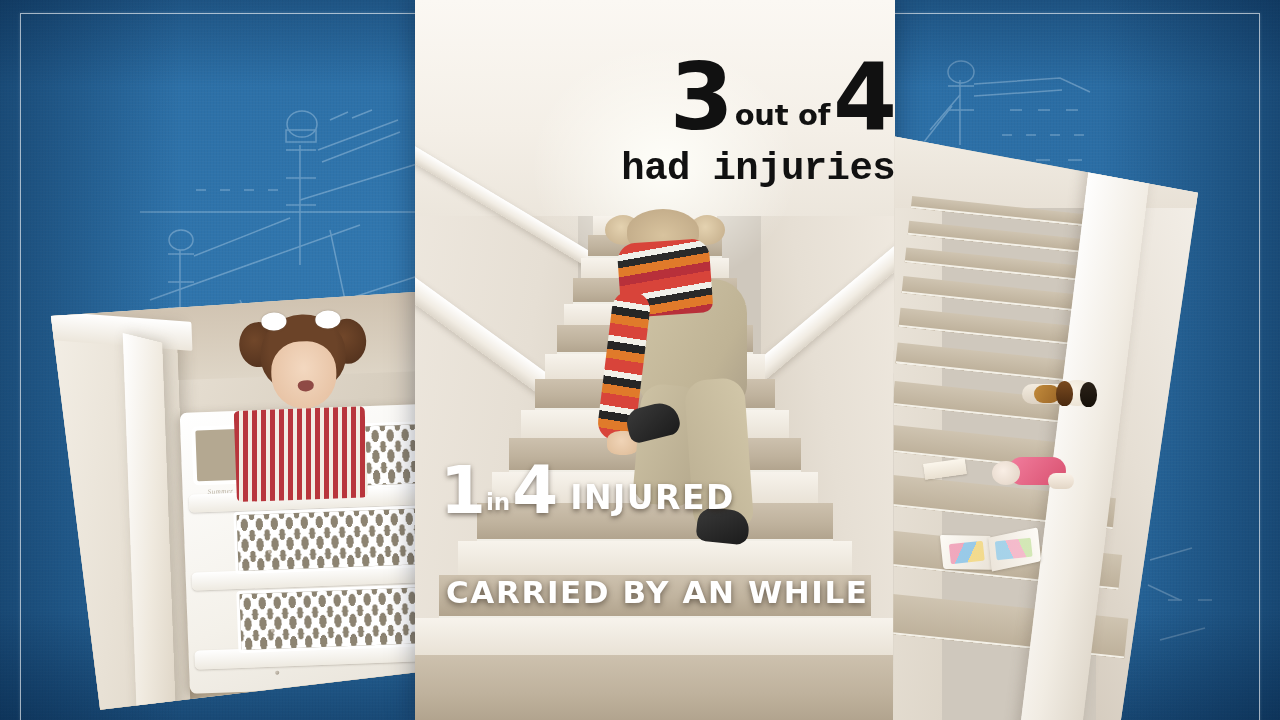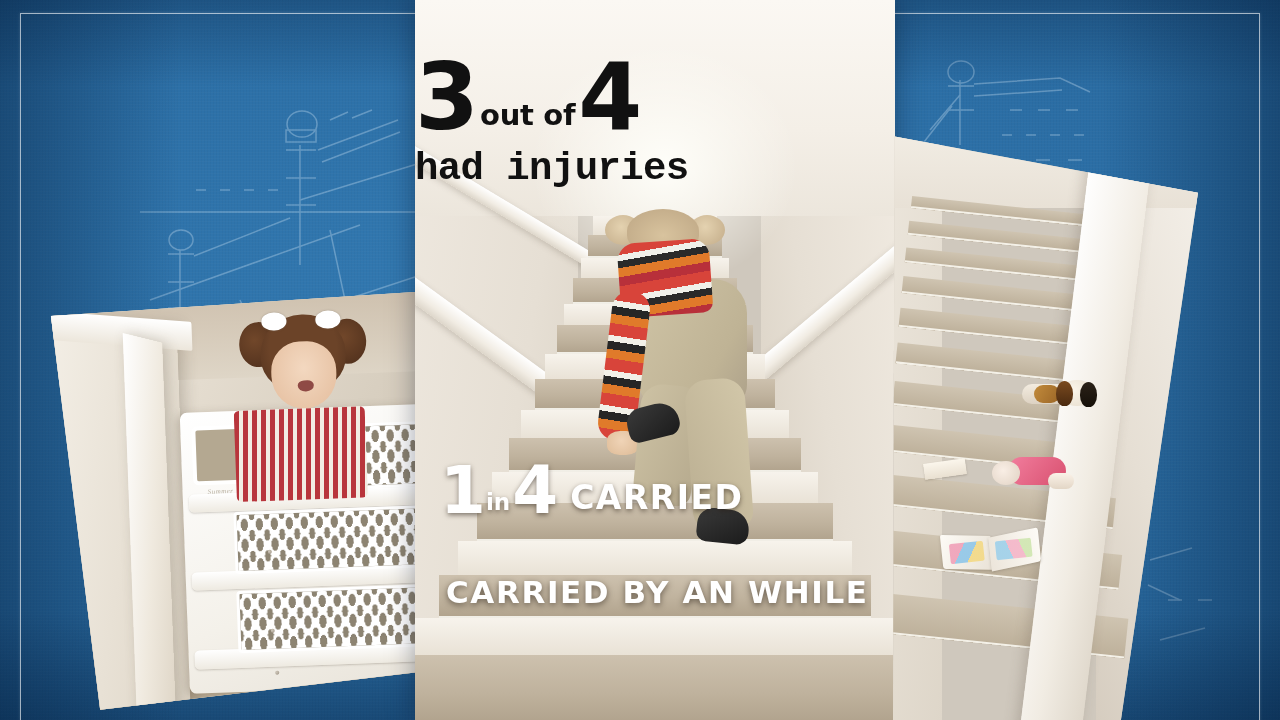--- a/index.html
+++ b/index.html
@@ -355,21 +355,21 @@
     background:linear-gradient(70deg,#9ed0ea 0 40%,#f4b5c8 40% 70%,#cfe6b0 70% 100%);
     border-radius:2px;opacity:.9;}
   .paper{position:absolute;left:10%;top:58.5%;width:42px;height:16px;
     background:linear-gradient(#fbf6ec,#e9e0d1);transform:rotate(-8deg);
     box-shadow:0 1px 2px rgba(90,80,65,.28);}
 
   
   .txt{position:absolute;white-space:nowrap;}
   #headline-block{
     left:415px;top:56px;width:480px;
-    text-align:left;
+    text-align:right;
     color:#111;
   }
   .hl-row1{
     display:block;
     line-height:.92;
     font-weight:bold;
   }
   .big-num{
     font-size:92px;font-weight:bold;letter-spacing:-2px;
     font-family:"DejaVu Sans", sans-serif;
@@ -615,20 +615,20 @@
     </span>
     <span class="hl-row2">had injuries</span>
   </div>
 
   <div class="txt" id="stat-block">
     <div class="stat-line1">
       <span class="s-num">1</span>
       <span class="s-in">in</span>
       <span class="s-num">4</span>
       <span class="s-words">
-        <span>CARRIED</span><br>
+        <span>INJURED</span><br>
       </span>
     </div>
   </div>
 
   <div class="txt" id="carried-line">CARRIED BY AN WHILE</div>
 
 </div>
 
 </body></html>

